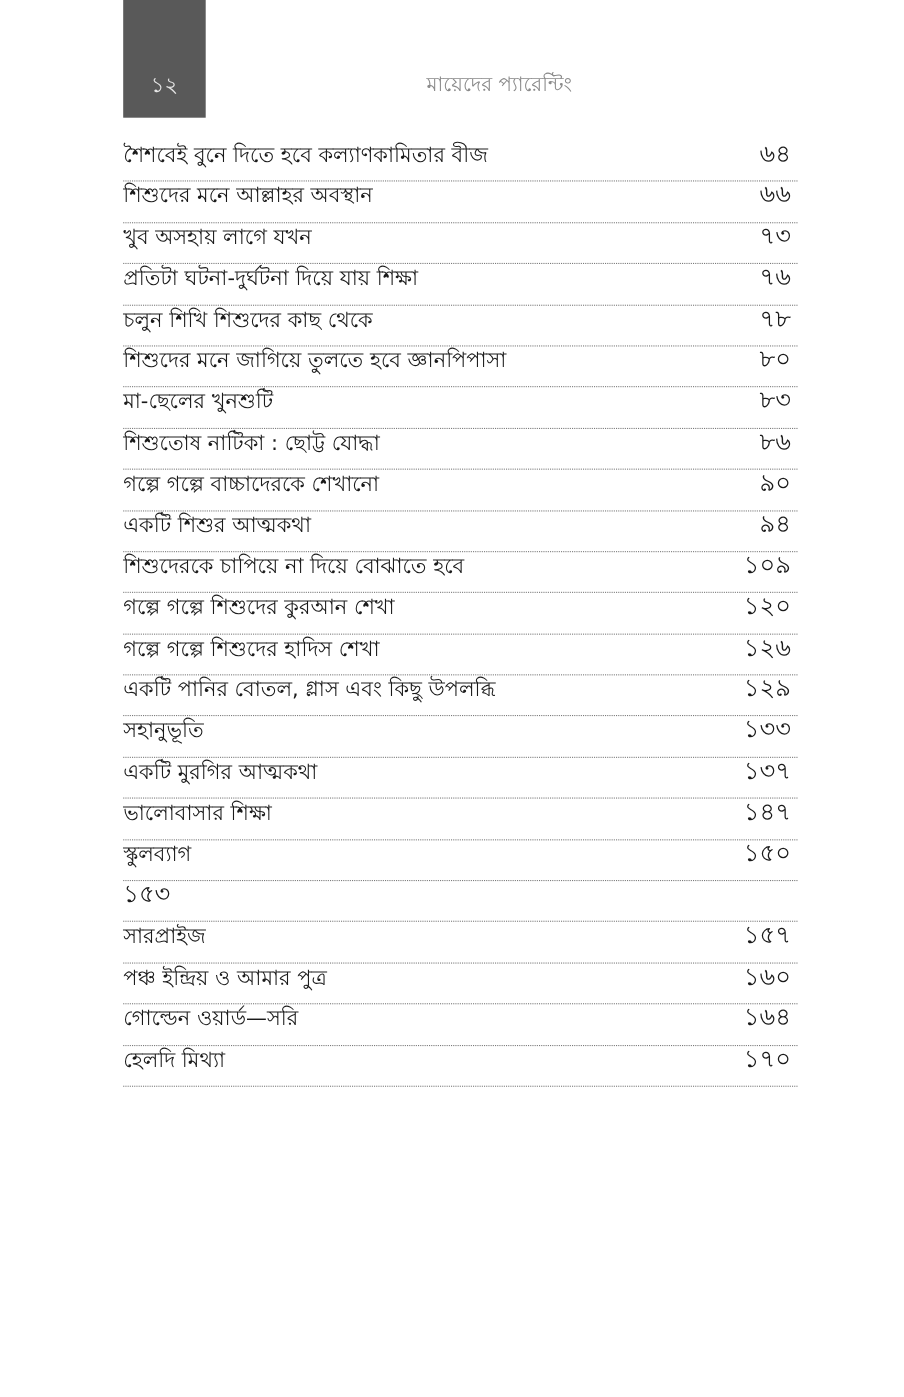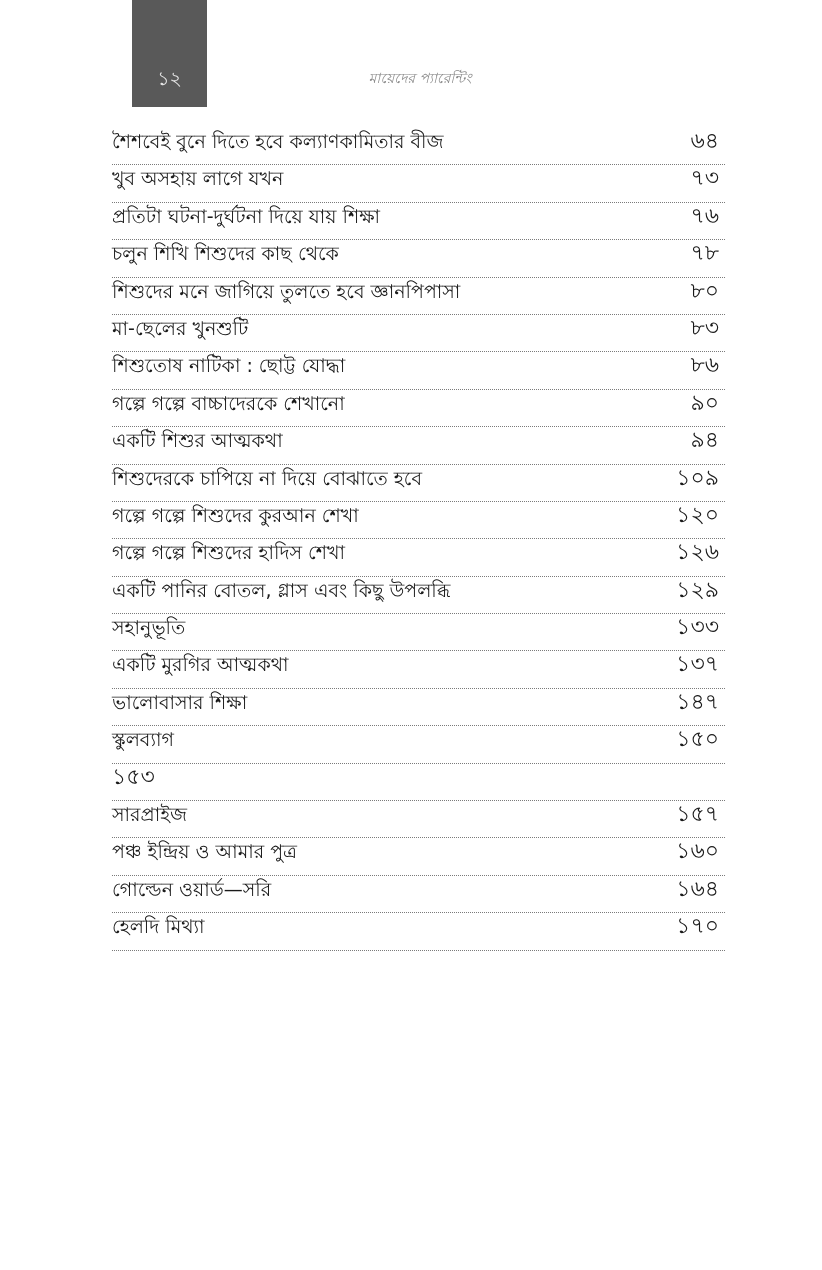--- a/index.html
+++ b/index.html
@@ -15,41 +15,39 @@
       font-family: "DejaVu Sans", sans-serif;
       color: #1a1a1a;
     }
     .page-number-box {
       position: absolute;
       left: 112px;
       top: 0;
       width: 75px;
       height: 107px;
       background: #595959;
-      margin-left: 20px;
     }
     .page-number {
       position: absolute;
       left: 0;
       right: 0;
       top: 66px;
       text-align: center;
       color: #e6e6e6;
       font-size: 19px;
       line-height: 24px;
     }
     .running-header {
       position: absolute;
       left: 320px;
       width: 200px;
       top: 66px;
-      text-align: center;
+      text-align: right;
       color: #8a8a8a;
-      font-size: 14px;
-      font-style: italic;
+      font-size: 18px;
       line-height: 24px;
     }
     .toc {
       position: absolute;
       left: 112px;
       top: 128px;
       width: 613px;
       margin: 0;
       padding: 0;
       list-style: none;
@@ -83,20 +81,24 @@
 
 <div class="page-number-box">
   <div class="page-number">১২</div>
 </div>
 <div class="running-header">মায়েদের প্যারেন্টিং</div>
 
 <ul class="toc">
   <li class="toc-row">
       <span class="toc-title">শৈশবেই বুনে দিতে হবে কল্যাণকামিতার বীজ</span>
       <span class="toc-page">৬৪</span>
+    </li>
+  <li class="toc-row">
+      <span class="toc-title">শিশুদের মনে আল্লাহর অবস্থান</span>
+      <span class="toc-page">৬৬</span>
     </li>
   <li class="toc-row">
       <span class="toc-title">খুব অসহায় লাগে যখন</span>
       <span class="toc-page">৭৩</span>
     </li>
   <li class="toc-row">
       <span class="toc-title">প্রতিটা ঘটনা-দুর্ঘটনা দিয়ে যায় শিক্ষা</span>
       <span class="toc-page">৭৬</span>
     </li>
   <li class="toc-row">

